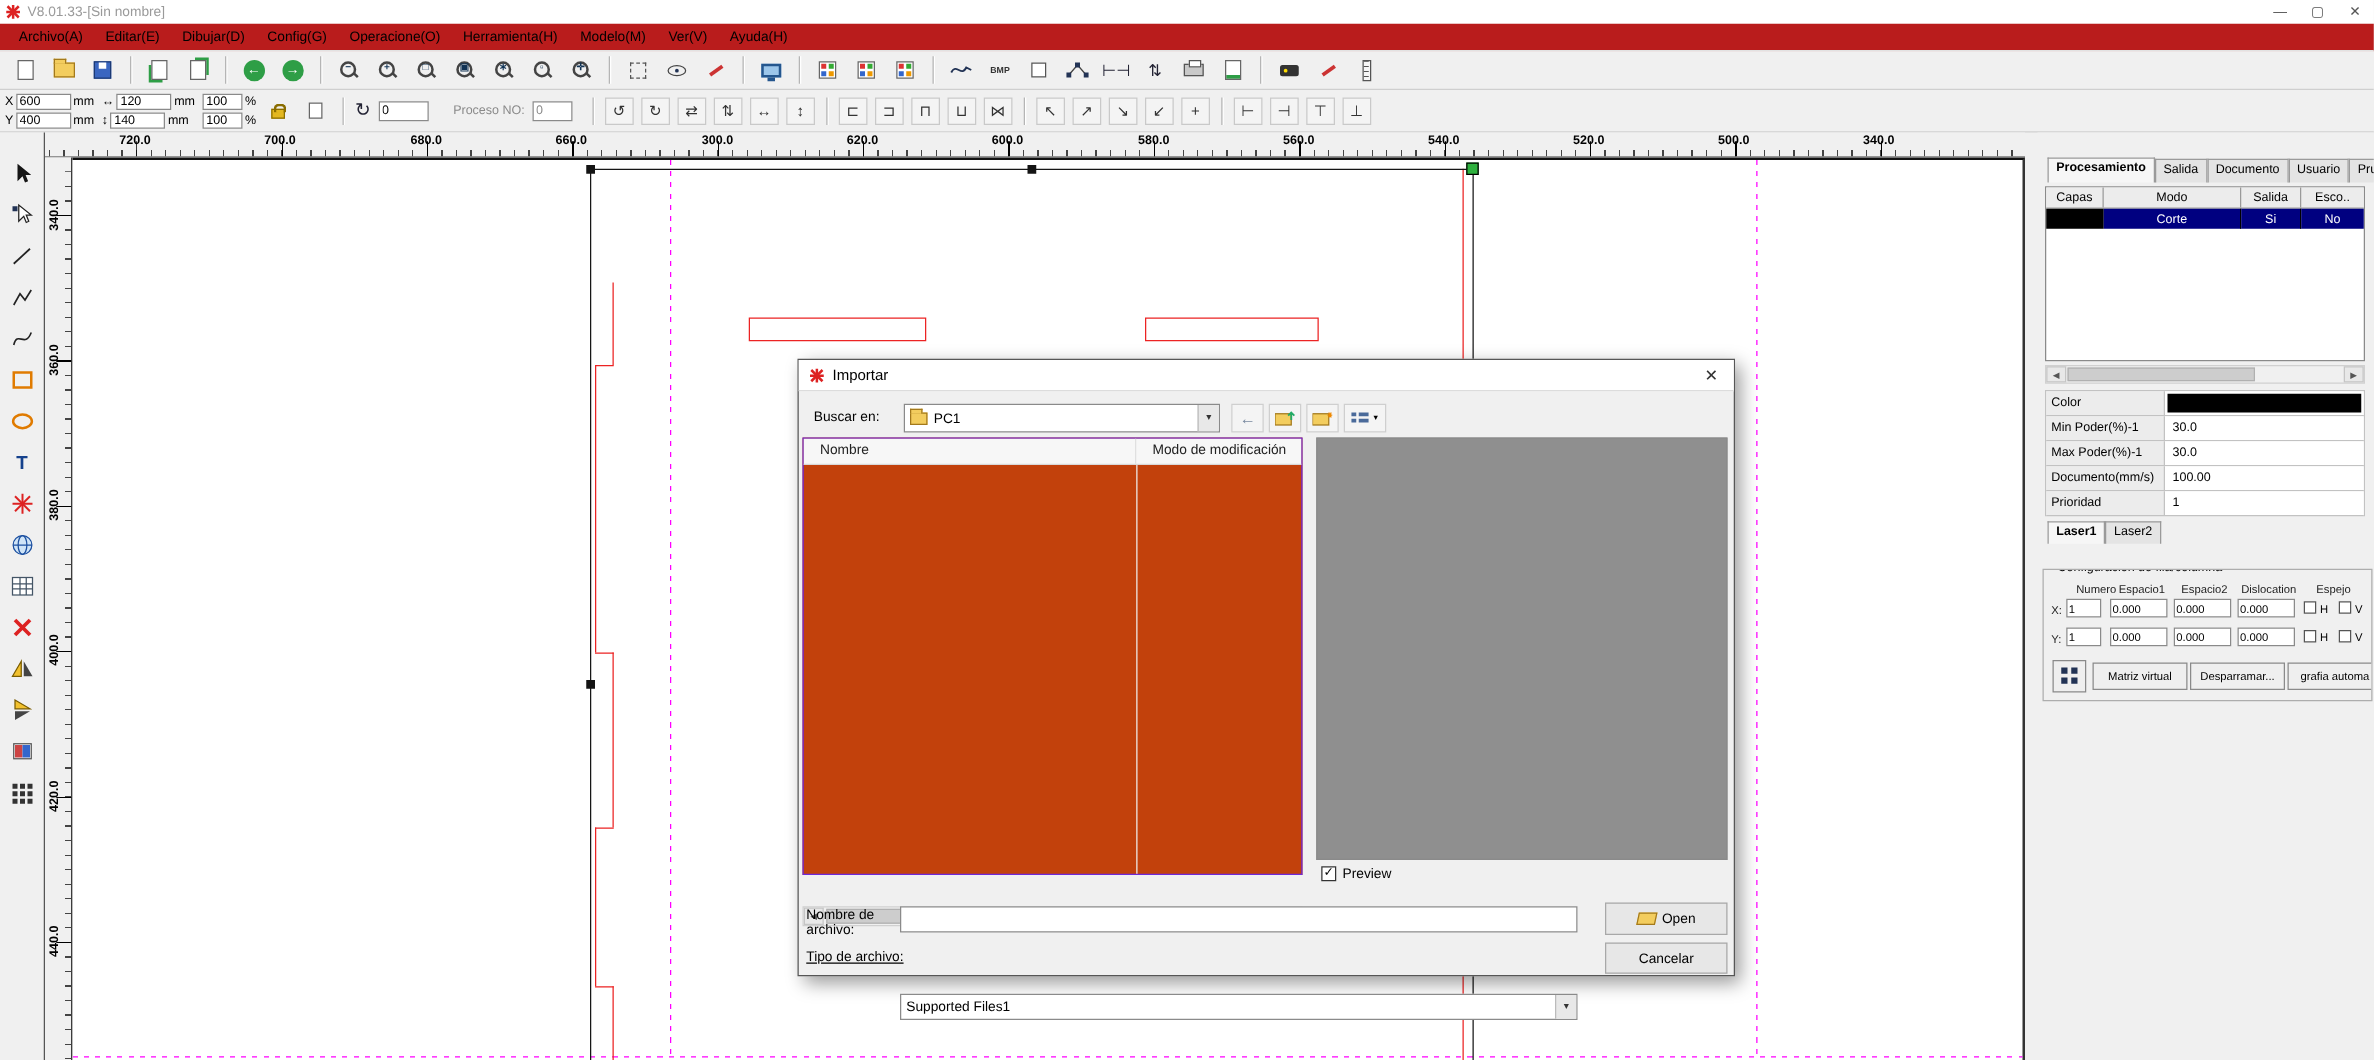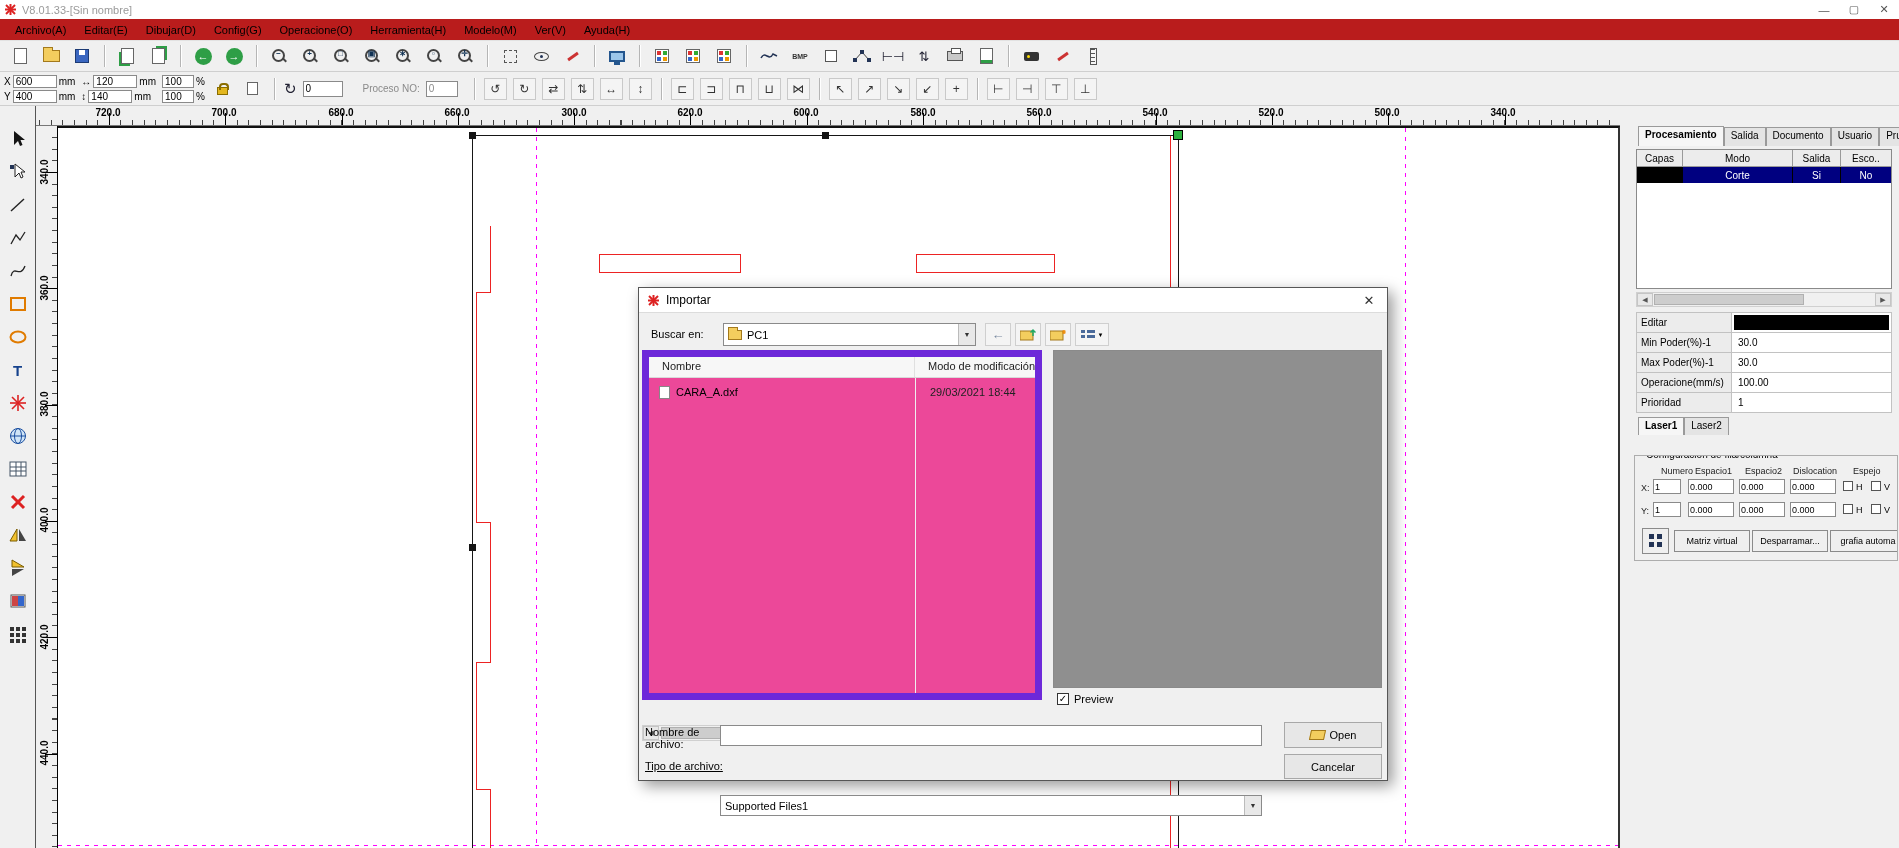--- a/index.html
+++ b/index.html
@@ -95,21 +95,21 @@
   
   #dialog { left:638px; top:287px; width:750px; height:494px; background:#f0f0f0; border:1px solid #565656;
             box-shadow:5px 5px 14px rgba(0,0,0,.4); z-index:20; }
   #dlg-title { left:0; top:0; width:100%; height:25px; background:#fff; border-bottom:1px solid #dcdcdc; display:flex; align-items:center; }
   #dlg-title .ttl { font-size:12px; margin-left:6px; }
   .dlg-close { position:absolute; right:4px; top:2px; width:28px; height:20px; display:flex; align-items:center; justify-content:center; font-size:13px; color:#333; }
   .combo { border:1px solid #8a8a8a; background:#fff; display:flex; align-items:center; position:relative; padding-left:4px; }
   .combo .arrow { position:absolute; right:0; top:0; bottom:0; width:17px; background:#e8e8e8; border-left:1px solid #bbb;
                   display:flex; align-items:center; justify-content:center; font-size:7px; color:#333; }
   .navbtn { width:26px; height:23px; border:1px solid #cfcfcf; background:#f4f4f4; display:flex; align-items:center; justify-content:center; }
-  #filelist { border:7px solid #6d28d9; background:#ec4899; }
+  #filelist { border:1px solid #6d28d9; background:#c2410c; }
   .lv-head { display:flex; height:21px; border-bottom:1px solid #d9d9d9; background:#f7f7f7; font-size:11px; color:#222; }
   .lv-col { padding:3px 0 0 13px; border-right:1px solid #e0e0e0; position:relative; }
   .coldiv { position:absolute; left:266px; top:21px; bottom:0; width:1px; background:#eee; }
   .fico { width:11px; height:13px; background:#fff; border:1px solid #888; display:inline-block; }
   #preview-pane { background:#8f8f8f; border:1px solid #8a8a8a; }
   .cb { width:12px; height:12px; border:1px solid #333; background:#fff; display:inline-flex; align-items:center; justify-content:center; font-size:10px; line-height:1; }
   .scroll { background:#f0f0f0; border:1px solid #d0d0d0; position:relative; }
   .scr-btn { position:absolute; top:0; bottom:0; width:16px; background:#e8e8e8; border:1px solid #c5c5c5; display:flex; align-items:center; justify-content:center; font-size:7px; color:#555; }
   .scr-thumb { position:absolute; top:1px; bottom:1px; background:#cdcdcd; border:1px solid #b0b0b0; }
   .wbtn { border:1px solid #a8a8a8; background:#e7e7e7; display:flex; align-items:center; justify-content:center; gap:5px; font-size:11px; }
@@ -557,35 +557,35 @@
   </div>
 
   <div class="abs scroll" style="left:6px; top:186px; width:256px; height:15px;">
     <div class="scr-btn" style="left:0;">◀</div>
     <div class="scr-btn" style="right:0;">▶</div>
     <div class="scr-thumb" style="left:17px; width:150px;"></div>
   </div>
 
   <div class="abs" style="left:6px; top:206px; width:256px; border:1px solid #c2c2c2; border-bottom:none;">
     <div class="props-row">
-      <div class="props-lbl">Editar</div>
+      <div class="props-lbl">Color</div>
       <div class="props-val" style="padding:2px;">
           <div style="width:100%;height:100%;background:#000;"></div>
         </div>
     </div>
     <div class="props-row">
       <div class="props-lbl">Min Poder(%)-1</div>
       <div class="props-val">30.0</div>
     </div>
     <div class="props-row">
       <div class="props-lbl">Max Poder(%)-1</div>
       <div class="props-val">30.0</div>
     </div>
     <div class="props-row">
-      <div class="props-lbl">Operacione(mm/s)</div>
+      <div class="props-lbl">Documento(mm/s)</div>
       <div class="props-val">100.00</div>
     </div>
     <div class="props-row">
       <div class="props-lbl">Prioridad</div>
       <div class="props-val">1</div>
     </div>
   </div>
 
   <div class="abs" style="left:8px; top:311px; display:flex;">
     <div class="tab active" style="height:18px;">Laser1</div>
@@ -683,25 +683,20 @@
       </svg>
     <span style="font-size:6px; margin-left:3px;">▼</span>
   </div>
 
   <div class="abs" id="filelist" style="left:3px; top:62px; width:400px; height:350px;">
     <div class="lv-head">
       <div class="lv-col" style="width:266px;">Nombre</div>
       <div class="lv-col" style="flex:1; border-right:none;">Modo de modificación</div>
     </div>
     <div class="coldiv"></div>
-    <div style="display:flex; align-items:center; height:20px; padding-left:10px; margin-top:4px;">
-      <span class="fico"></span>
-      <span style="margin-left:6px; width:240px;">CARA_A.dxf</span>
-      <span style="margin-left:14px; color:#222;">29/03/2021 18:44</span>
-    </div>
   </div>
 
   <div class="abs" id="preview-pane" style="left:414px; top:62px; width:329px; height:338px;"></div>
   <div class="abs" style="left:418px; top:405px; display:flex; align-items:center; gap:5px;">
     <span class="cb">✓</span>
     <span>Preview</span>
   </div>
 
   <div class="abs scroll" style="left:3px; top:414px; width:400px; height:16px;">
     <div class="scr-btn" style="left:0;">◀</div>

